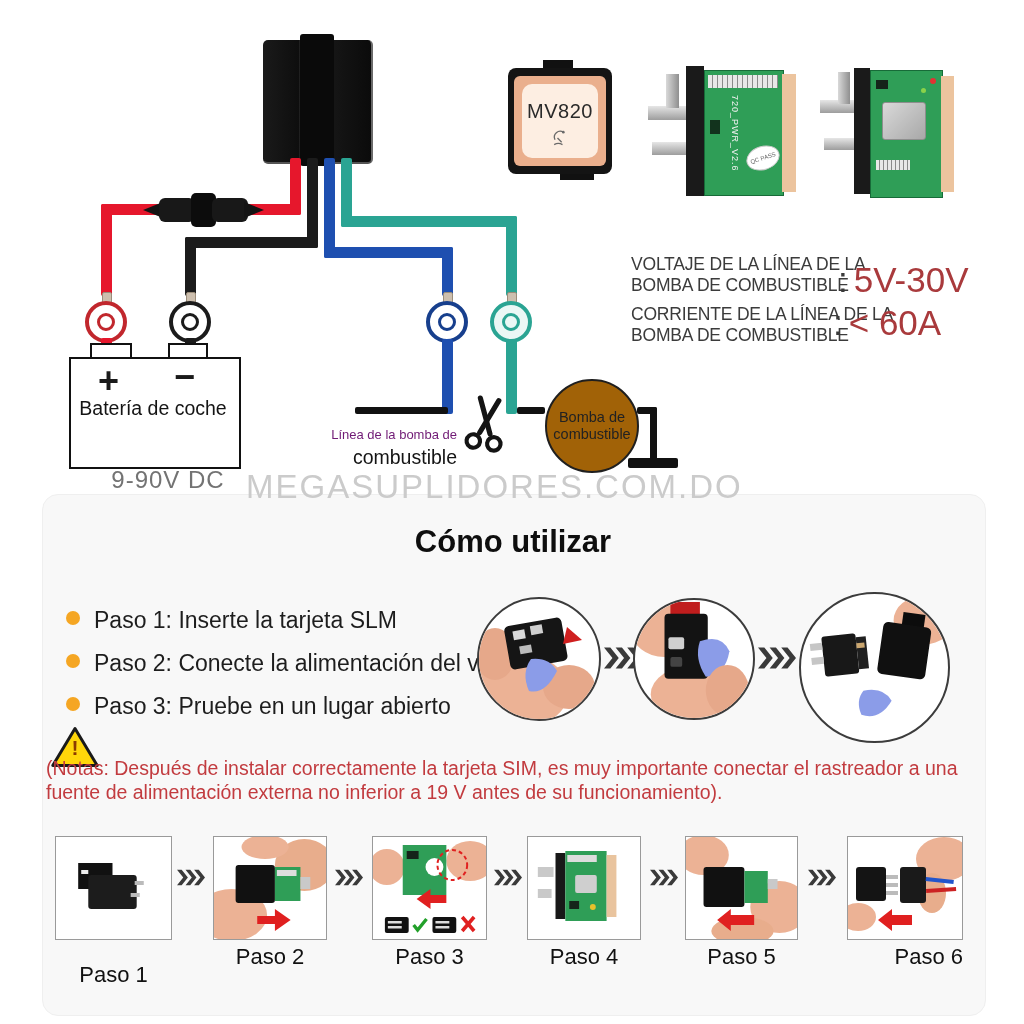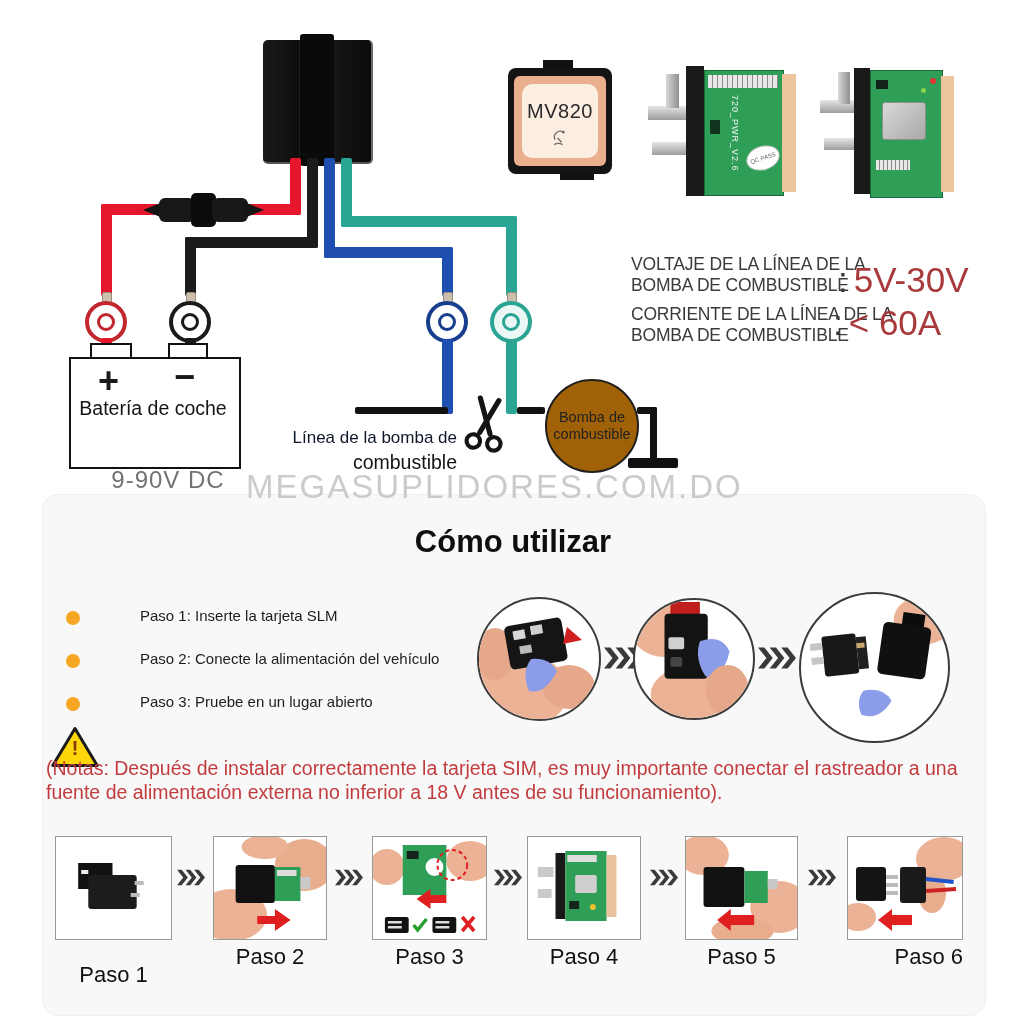--- a/index.html
+++ b/index.html
@@ -12,21 +12,21 @@
         background:#fff;display:flex;align-items:center;justify-content:center;box-sizing:content-box;}
   .ring i{display:block;width:12px;height:12px;border:3px solid #000;border-radius:50%;}
   .tip{position:absolute;width:8px;height:14px;background:#cdbfae;border:1px solid #9a8c79;border-radius:2px;}
   .speclabel{position:absolute;font-size:17.5px;color:#3b3b3b;letter-spacing:-0.2px;white-space:nowrap;}
   .specval{position:absolute;font-size:35px;white-space:nowrap;}
   .specval .colon{color:#3b3b3b;margin-right:6px;}
   .specval .val{color:#a93a3c;}
   .panel{position:absolute;left:42px;top:494px;width:942px;height:520px;background:#f8f8f8;
          border:1px solid #efefef;border-radius:16px;}
   .bullet{position:absolute;width:14px;height:14px;border-radius:50%;background:#f5a623;}
-  .bulltxt{position:absolute;font-size:15px;color:#1d1d1d;white-space:nowrap;margin-left:46px;}
+  .bulltxt{position:absolute;font-size:23px;color:#1d1d1d;white-space:nowrap;}
   .circ{position:absolute;border-radius:50%;overflow:hidden;border:2px solid #3c3c3c;background:#fff;}
   .circ svg{display:block;width:100%;height:100%;}
   .chev{position:absolute;fill:#3a3a3a;}
   .card{position:absolute;background:#fff;border:1.5px solid #9a9a9a;box-sizing:border-box;}
   .card svg{display:block;width:100%;height:100%;}
   .plabel{position:absolute;top:944px;text-align:center;font-size:22px;color:#111;}
   .notetxt{position:absolute;font-size:19.5px;color:#c23b3f;white-space:nowrap;}
 </style>
 </head>
 <body>
@@ -108,21 +108,21 @@
     <div class="abs" style="left:545px;top:379px;width:90px;height:90px;border:2px solid #1f1f1f;border-radius:50%;background:#a16207;
                 display:flex;flex-direction:column;align-items:center;justify-content:center;">
       <div style="font-size:14.5px;line-height:17.5px;color:#222;">Bomba de</div>
       <div style="font-size:14.5px;line-height:17.5px;color:#222;">combustible</div>
     </div>
     <div class="wire" style="left:637px;top:407px;width:20px;height:7px;background:#111;"></div>
     <div class="wire" style="left:650px;top:407px;width:7px;height:55px;background:#111;"></div>
     <div class="wire" style="left:628px;top:458px;width:50px;height:10px;background:#111;"></div>
 
     <div class="abs" style="left:275px;top:424px;width:182px;text-align:right;">
-      <div style="font-size:17px;line-height:27px;color:#0f172a;">Línea de la bomba de</div>
+      <div style="font-size:13px;line-height:22px;color:#701a75;">Línea de la bomba de</div>
       <div style="font-size:19.5px;line-height:23px;color:#141414;">combustible</div>
     </div>
 
     <div>
       <div class="abs" style="left:543px;top:60px;width:30px;height:12px;background:#111;"></div>
       <div class="abs" style="left:560px;top:170px;width:34px;height:10px;background:#111;"></div>
       <div class="abs" style="left:508px;top:68px;width:104px;height:106px;background:#141414;border-radius:8px;"></div>
       <div class="abs" style="left:514px;top:76px;width:92px;height:90px;background:#eaaf8d;border-radius:6px;"></div>
       <div class="abs" style="left:522px;top:84px;width:76px;height:74px;background:#fdeee2;border-radius:10px;"></div>
       <div class="abs" style="left:508px;top:100px;width:104px;text-align:center;font-size:20px;letter-spacing:.5px;color:#2a2a2a;">MV820</div>
@@ -246,21 +246,21 @@
       </g>
       <path d="M62,96 Q82,92 90,106 Q78,126 60,120 Q54,106 62,96" fill="#8b9ce8"></path>
     </svg>
   </div>
 
   <svg class="abs" style="left:50px;top:726px;width:50px;height:42px;" viewBox="0 0 40 34">
     <polygon points="20,2 38,32 2,32" fill="#ffd60a" stroke="#1a1a1a" stroke-width="2.4" stroke-linejoin="round"></polygon>
   </svg>
   <div class="abs" style="left:50px;top:736px;width:50px;text-align:center;font-size:21px;font-weight:bold;color:#8b3a00;">!</div>
   <div class="notetxt" style="left:46px;top:757px;">(Notas: Después de instalar correctamente la tarjeta SIM, es muy importante conectar el rastreador a una</div>
-  <div class="notetxt" style="left:46px;top:781px;">fuente de alimentación externa no inferior a 18 V antes de su funcionamiento).</div>
+  <div class="notetxt" style="left:46px;top:781px;">fuente de alimentación externa no inferior a 19 V antes de su funcionamiento).</div>
 
   <div class="card" style="left:55px;top:836px;width:117px;height:104px;">
     <svg viewBox="0 0 114 102" preserveAspectRatio="none">
       <rect x="22" y="26" width="34" height="26" fill="#111111"></rect>
       <rect x="32" y="38" width="48" height="34" rx="3" fill="#1c1c1c"></rect>
       <rect x="25" y="33" width="7" height="4" fill="#eeeeee"></rect>
       <rect x="78" y="44" width="9" height="4" fill="#bbbbbb"></rect>
       <rect x="74" y="56" width="9" height="4" fill="#bbbbbb"></rect>
     </svg>
   </div>

